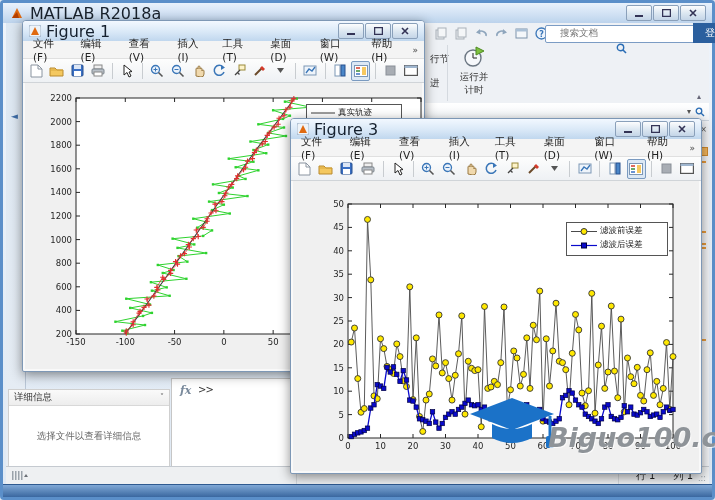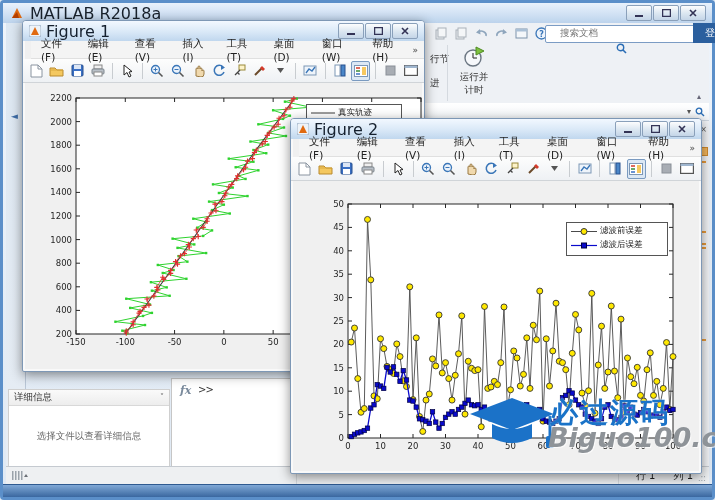--- a/index.html
+++ b/index.html
@@ -69,21 +69,21 @@
   .status-right{position:absolute;right:16px;top:2px;display:flex;gap:18px;}
   .status-div{position:absolute;top:1px;bottom:1px;width:1px;background:#d4d8dc;}
   .grip{position:absolute;right:3px;bottom:2px;font-size:8px;color:#98a0a8;}
 
   
   .figwin{position:absolute;background:#f0f0f0;border:1px solid #7d97b5;border-radius:4px 4px 2px 2px;
     box-shadow:0 3px 12px rgba(0,0,0,.45), inset 0 0 0 2px rgba(255,255,255,.6);box-sizing:border-box;}
   .fig-titlebar{height:20px;display:flex;align-items:center;gap:5px;padding:0 6px;font-size:16px;color:#15202e;
     background:linear-gradient(#f2f8ff,#d9e8f7 55%,#c0d7ee);border-radius:3px 3px 0 0;}
   .fig-menubar{height:17px;background:#f4f4f4;border-bottom:1px solid #e0e0e0;display:flex;align-items:center;
-    font-size:10.5px;color:#222;padding-left:2px;margin-left:8px;}
+    font-size:10.5px;color:#222;padding-left:2px;}
   .menu-item{padding:1px 8px;}
   .menu-overflow{margin-left:auto;margin-right:6px;font-size:9px;color:#444;}
   .fig-toolbar{height:23px;background:linear-gradient(#fdfdfd,#eef1f4);border-bottom:1px solid #d0d4d8;
     display:flex;align-items:center;padding:0 4px;gap:2px;}
   .tb-icon{width:18px;height:18px;display:flex;align-items:center;justify-content:center;border:1px solid transparent;}
   .tb-icon.selected{border:1px solid #7a9ac0;background:#dce8f5;border-radius:2px;}
   .tb-sep{width:1px;height:16px;background:#c8ccd0;margin:0 3px;}
   .axes-svg{position:absolute;left:0;top:0;}
 
   .legend-box{position:absolute;background:#fff;border:1px solid #555;font-size:8.5px;color:#222;
@@ -596,21 +596,21 @@
   </div>
 
   <div class="figwin" id="fig2win" style="left:290px;top:118px;width:412px;height:356px;z-index:20;">
     <div class="fig-titlebar">
       <span>
         <svg width="12" height="12">
             <rect x="0" y="0" width="12" height="12" rx="2" fill="#eef3f8" stroke="#9db2c8"></rect>
             <polygon points="2,10 6,2 10,10" fill="#e06a10"></polygon>
           </svg>
       </span>
-      <span>Figure 2</span>
+      <span>Figure 3</span>
       <span class="winbtns">
         <span class="winbtn">
             <svg width="8" height="8">
               <rect x="0" y="6" width="8" height="2" fill="#335"></rect>
             </svg>
           </span>
         <span class="winbtn">
             <svg width="9" height="8">
               <rect x="0.5" y="0.5" width="8" height="7" fill="none" stroke="#335" stroke-width="1.5"></rect>
             </svg>
@@ -1034,17 +1034,16 @@
     </div>
   </div>
 
   <div class="watermark">
     <svg width="85" height="62" style="position:absolute;left:0;top:4px;">
       <polygon points="42,2 84,18 42,34 0,18" fill="#1b72c8"></polygon>
       <path d="M22,28 L22,42 Q42,52 62,42 L62,28 Q42,38 22,28 Z" fill="#1b72c8"></path>
       <line x1="80" y1="20" x2="80" y2="40" stroke="#1b72c8" stroke-width="3"></line>
       <rect x="76" y="40" width="8" height="12" rx="2" fill="#1b72c8"></rect>
     </svg>
-    <span class="wm-cn">必过源码</span>
     <span class="wm-en">Biguo100.com</span>
   </div>
 
 </div>
 
 </body></html>

